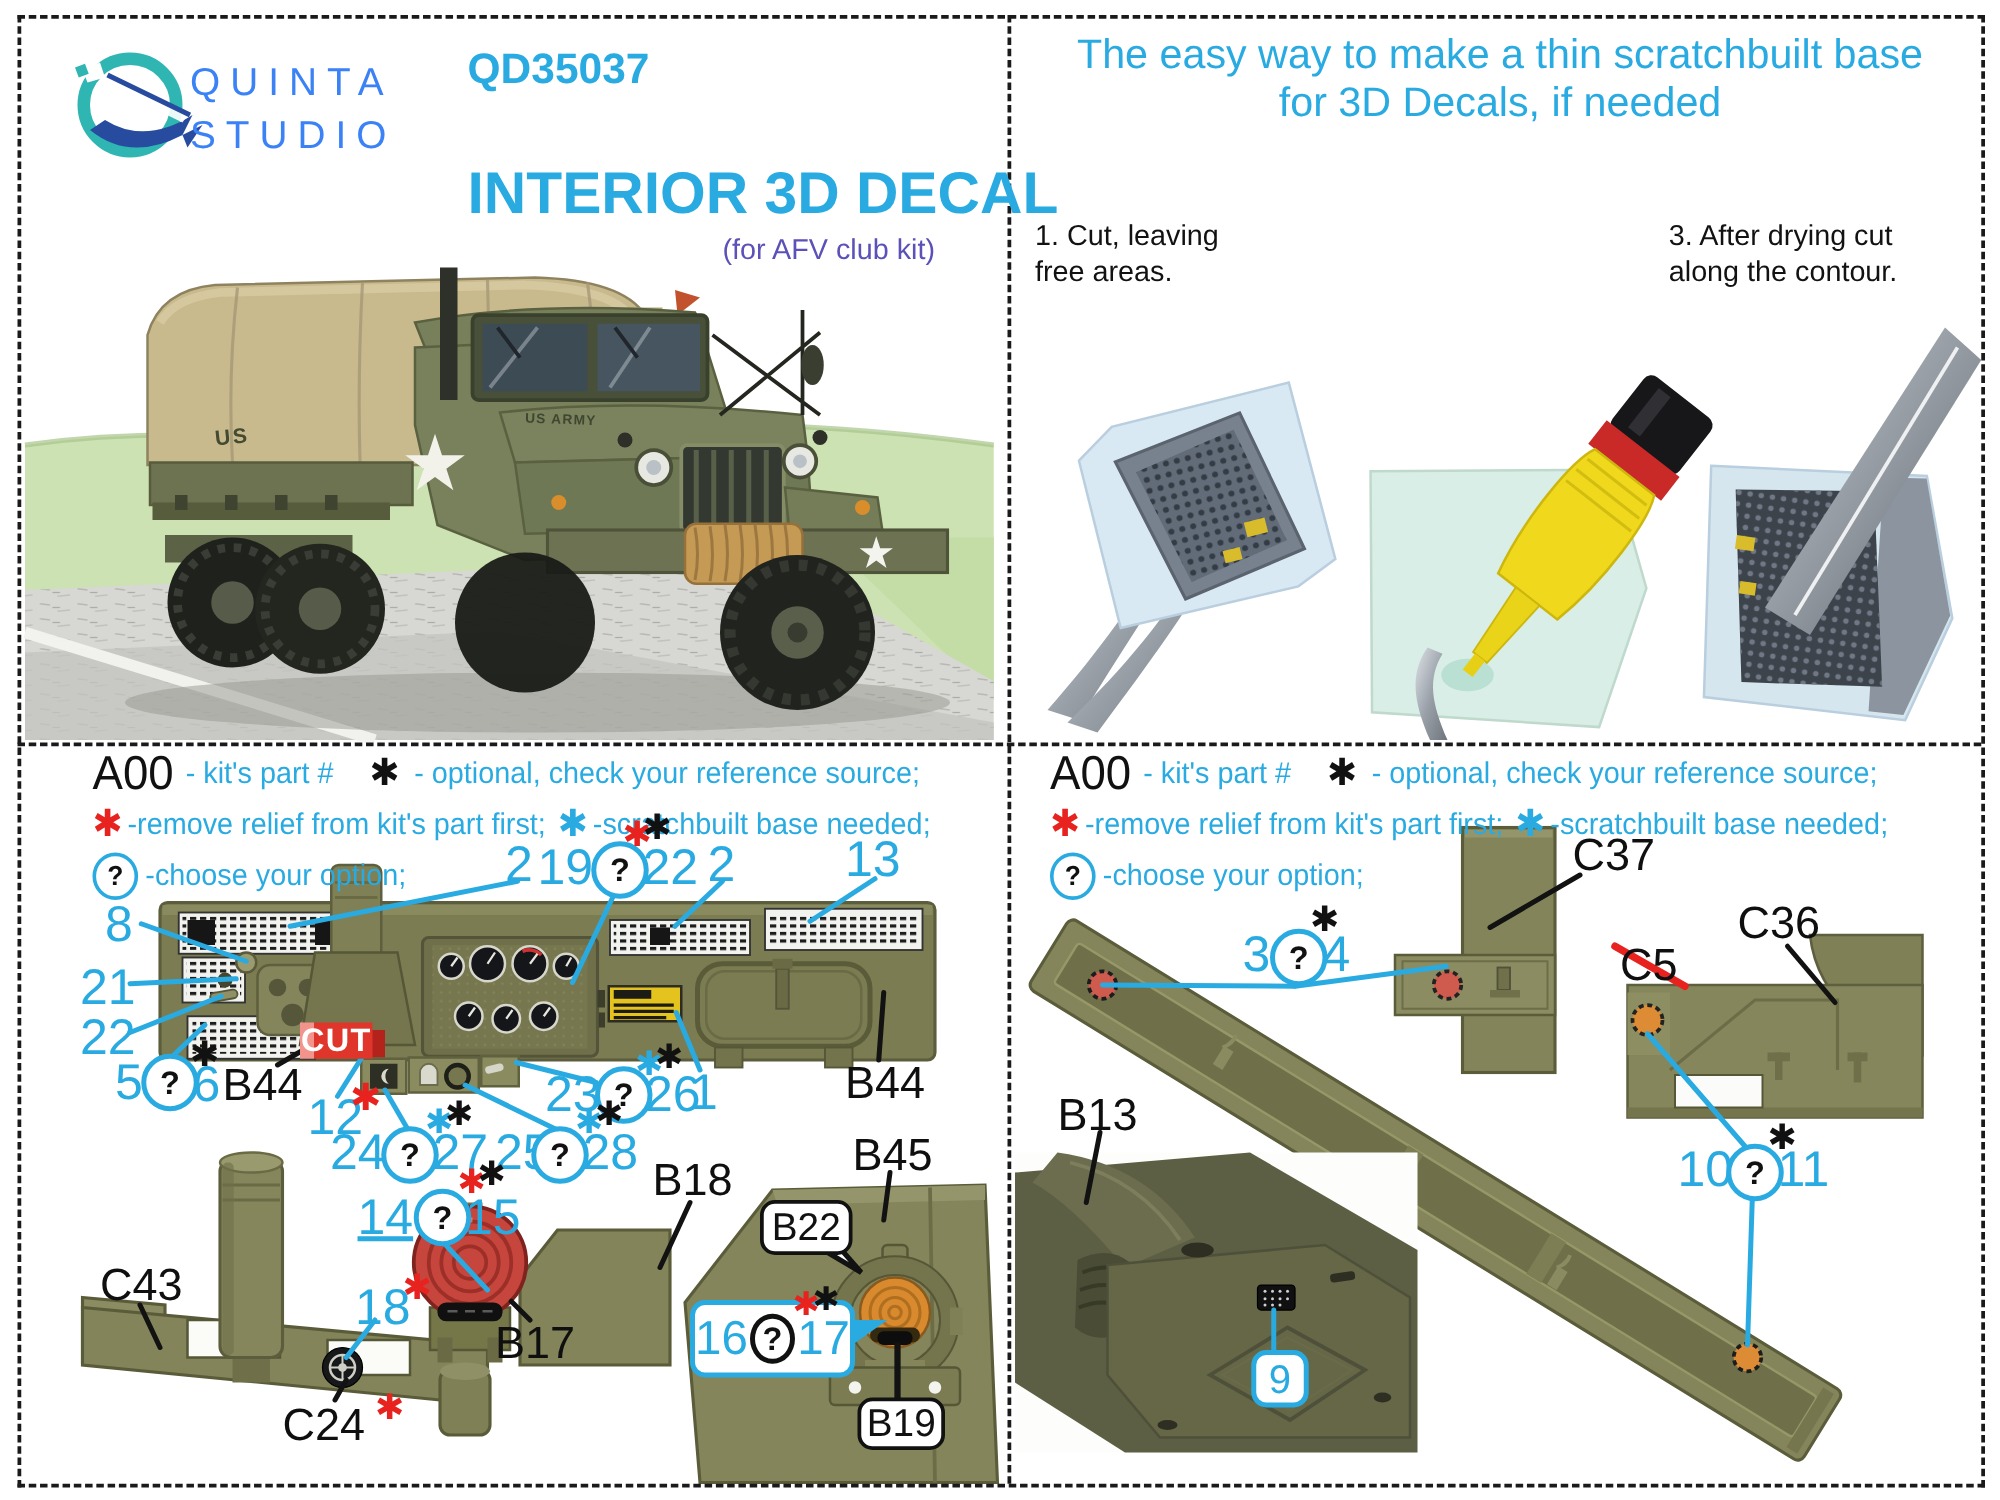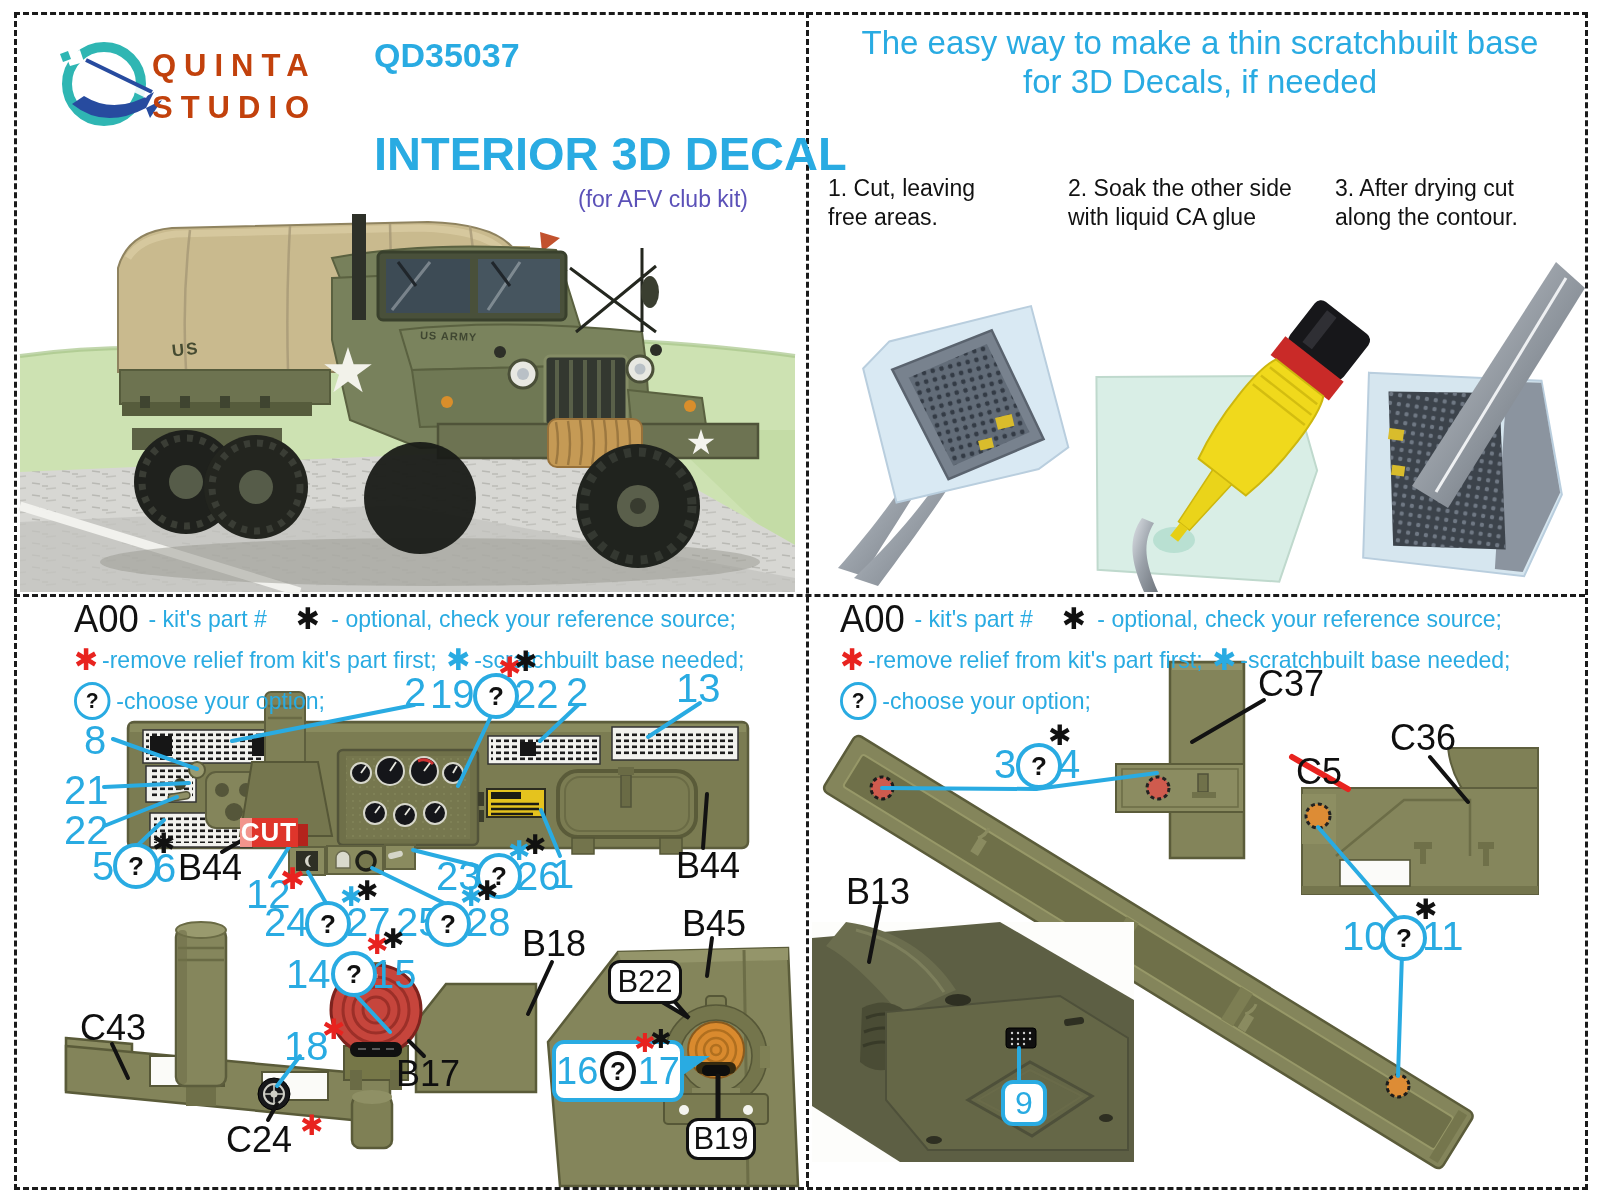--- a/index.html
+++ b/index.html
@@ -3,21 +3,21 @@
 <meta charset="utf-8">
 <style>
   html,body{margin:0;padding:0;background:#e8e8e8;}
   #page{position:relative;width:1600px;height:1200px;background:#ffffff;overflow:hidden;
         font-family:"Liberation Sans","DejaVu Sans",sans-serif;}
   
   .frame{position:absolute;left:14px;top:12px;width:1568px;height:1172px;border:3px dashed #1a1a1a;}
   .vdiv{position:absolute;left:806px;top:12px;height:1175px;width:0;border-left:3px dashed #1a1a1a;}
   .hdiv{position:absolute;left:14px;top:594px;width:1571px;height:0;border-top:3px dashed #1a1a1a;}
   
-  .logo-word{position:absolute;left:152px;color:#c2410c;font-weight:700;font-size:31px;letter-spacing:8px;}
+  .logo-word{position:absolute;left:152px;color:#3b82f6;font-weight:400;font-size:31px;letter-spacing:8px;}
   .code{position:absolute;left:374px;top:36px;color:#29abe2;font-size:34px;font-weight:600;}
   .family{position:absolute;left:374px;top:80px;color:#29abe2;font-size:37px;font-weight:700;}
   .ptype{position:absolute;left:374px;top:126px;color:#29abe2;font-size:47px;font-weight:700;}
   .kitnote{position:absolute;left:578px;top:186px;color:#5b51b8;font-size:23px;}
   
   .gtitle{position:absolute;left:824px;width:752px;text-align:center;color:#29abe2;font-size:33px;font-weight:400;}
   .gstep{position:absolute;color:#121212;font-size:23px;line-height:1.25;}
   
   .legend{position:absolute;width:740px;transform:scaleX(.96);transform-origin:left top;color:#29abe2;font-size:24px;}
   .legend .row{white-space:nowrap;margin-bottom:7px;display:flex;align-items:center;}
@@ -468,24 +468,20 @@
   <div class="kitnote">(for AFV club kit)</div>
   <div class="truckmark" style="left:172px;top:340px;font-size:17px;transform:rotate(-6deg);letter-spacing:2px;">US</div>
   <div class="truckmark" style="left:420px;top:330px;font-size:11px;transform:rotate(2deg);letter-spacing:1px;color:#3f4631;">US ARMY</div>
 
   <div class="gtitle" style="top:24px;">The easy way to make a thin scratchbuilt base</div>
   <div class="gtitle" style="top:63px;">for 3D Decals, if needed</div>
   <div class="gstep" style="left:828px;top:174px;">
     <div>1. Cut, leaving</div>
     <div>free areas.</div>
   </div>
-  <div class="gstep" style="left:1068px;top:174px;">
-    <div>2. Soak the other side</div>
-    <div>with liquid CA glue</div>
-  </div>
   <div class="gstep" style="left:1335px;top:174px;">
     <div>3. After drying cut</div>
     <div>along the contour.</div>
   </div>
 
   <div class="legend" style="left:74px;top:600px;">
     <div class="row">
       <span class="lg-a00">A00</span>
       <span class="lg-txt">- kit's part #</span>
       <span class="star k lgstar">✱</span>
@@ -561,21 +557,21 @@
   <div class="num" style="left:436px;top:856px;">23</div>
   <div class="qc" style="left:476px;top:853px;">
         <span>?</span>
       </div>
   <span class="st star c" style="left:508px;top:838px;font-size:27px;">✱</span>
   <span class="st star k" style="left:524px;top:832px;font-size:27px;">✱</span>
   <div class="num" style="left:516px;top:856px;">26</div>
   <div class="num" style="left:552px;top:854px;">1</div>
   <div class="pl" style="left:676px;top:848px;">B44</div>
 
-  <div class="num" style="left:286px;top:954px;">14</div>
+  <div class="num" style="left:286px;top:954px;text-decoration:underline;">14</div>
   <div class="qc" style="left:331px;top:951px;">
         <span>?</span>
       </div>
   <span class="st star r" style="left:366px;top:932px;font-size:27px;">✱</span>
   <span class="st star k" style="left:382px;top:926px;font-size:27px;">✱</span>
   <div class="num" style="left:372px;top:954px;">15</div>
   <div class="pl" style="left:522px;top:926px;">B18</div>
   <div class="pl" style="left:682px;top:906px;">B45</div>
   <div class="pl" style="left:396px;top:1056px;">B17</div>
   <div class="pl" style="left:80px;top:1010px;">C43</div>

